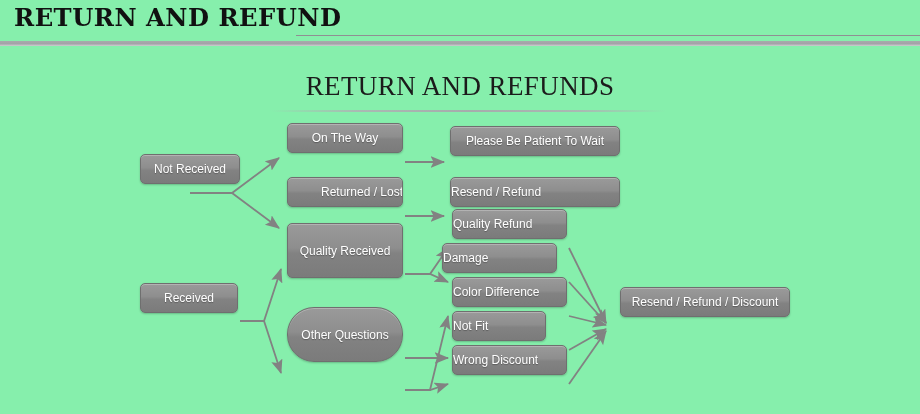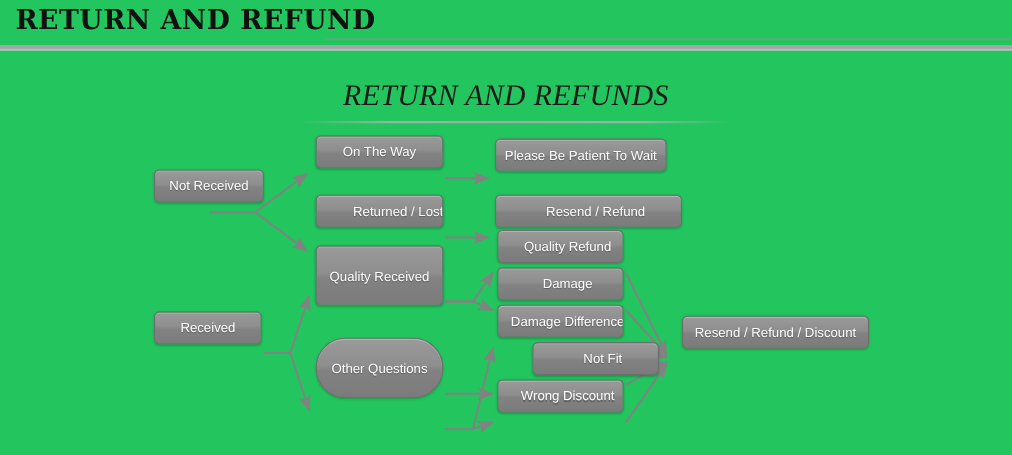--- a/index.html
+++ b/index.html
@@ -13,21 +13,21 @@
     height: 414px;
     font-family: "Liberation Sans", sans-serif;
     overflow: hidden;
     position: relative;
   }
 
   #page {
     position: relative;
     width: 920px;
     height: 414px;
-    background: #22c55e;
+    background: #86efac;
   }
 
   
   .page-header {
     position: absolute;
     left: 0;
     top: 0;
     width: 920px;
     height: 48px;
   }
@@ -73,21 +73,20 @@
     position: absolute;
     left: 0;
     top: 23px;
     width: 920px;
     text-align: center;
     font-family: "Liberation Serif", "DejaVu Serif", serif;
     font-size: 27px;
     font-weight: 400;
     color: #1b1b1b;
     letter-spacing: 0.4px;
-    font-style: italic;
   }
   .diagram-title-rule {
     position: absolute;
     left: 270px;
     top: 62px;
     width: 396px;
     height: 2px;
     background: linear-gradient(to right,
         rgba(200,200,203,0) 0%,
         rgba(176,176,180,0.85) 22%,
@@ -118,21 +117,21 @@
     color: #ffffff;
     font-size: 12px;
     font-family: Liberation Sans, sans-serif;
     display: flex;
     align-items: center;
     white-space: nowrap;
     overflow: hidden;
     text-shadow: 0 1px 1px rgba(0,0,0,0.3);
   }
   .node.center { justify-content: center; }
-  .node.leftalign { justify-content: center; padding-left: 13px; }
+  .node.leftalign { justify-content: flex-start; }
 </style>
 </head>
 <body>
 
 <div id="page">
 
   <div class="page-header">
     <div class="page-header-title">RETURN AND REFUND</div>
     <div class="header-rule-thin"></div>
     <div class="header-rule-band"></div>
@@ -195,41 +194,41 @@
     </div>
 
     <div class="node center" style="left:287px; top:175px; width:116px; height:55px;">
       <span>Quality Received</span>
     </div>
 
     <div class="node center" style="left:287px; top:259px; width:116px; height:55px;border-radius:27px;">
       <span>Other Questions</span>
     </div>
 
-    <div class="node center" style="left:450px; top:78px; width:156px; height:30px;">
+    <div class="node center" style="left:450px; top:78px; width:170px; height:30px;">
       <span>Please Be Patient To Wait</span>
     </div>
 
     <div class="node leftalign" style="left:450px; top:129px; width:170px; height:30px;">
       <span>Resend / Refund</span>
     </div>
 
     <div class="node leftalign" style="left:452px; top:161px; width:115px; height:30px;">
       <span>Quality Refund</span>
     </div>
 
-    <div class="node leftalign" style="left:452px; top:195px; width:115px; height:30px;">
+    <div class="node leftalign" style="left:442px; top:195px; width:115px; height:30px;">
       <span>Damage</span>
     </div>
 
     <div class="node leftalign" style="left:452px; top:229px; width:115px; height:30px;">
-      <span>Damage Difference</span>
-    </div>
-
-    <div class="node leftalign" style="left:452px; top:263px; width:115px; height:30px;margin-left:32px;">
+      <span>Color Difference</span>
+    </div>
+
+    <div class="node leftalign" style="left:452px; top:263px; width:94px; height:30px;">
       <span>Not Fit</span>
     </div>
 
     <div class="node leftalign" style="left:452px; top:297px; width:115px; height:30px;">
       <span>Wrong Discount</span>
     </div>
 
     <div class="node center" style="left:620px; top:239px; width:170px; height:30px;">
       <span>Resend / Refund / Discount</span>
     </div>

